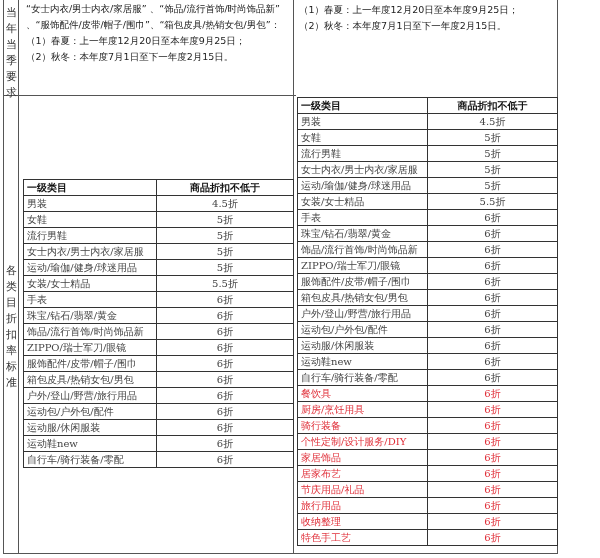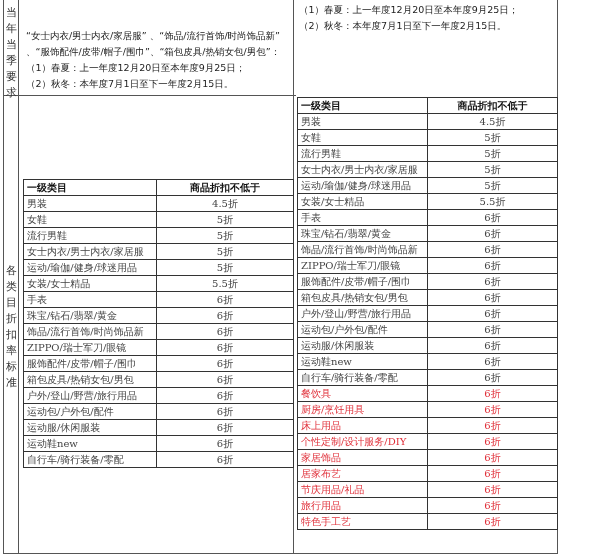--- a/index.html
+++ b/index.html
@@ -47,21 +47,21 @@
     <div>各</div>
     <div>类</div>
     <div>目</div>
     <div>折</div>
     <div>扣</div>
     <div>率</div>
     <div>标</div>
     <div>准</div>
   </div>
 
-  <div class="req" style="left:22px; top:29px; width:265px;">
+  <div class="req" style="left:22px; top:2px; width:265px;">
     <p>“女士内衣/男士内衣/家居服” 、“饰品/流行首饰/时尚饰品新” 、“服饰配件/皮带/帽子/围巾”、“箱包皮具/热销女包/男包”：</p>
     <p>（1）春夏：上一年度12月20日至本年度9月25日；</p>
     <p>（2）秋冬：本年度7月1日至下一年度2月15日。</p>
   </div>
 
   <div class="req" style="left:295px; top:3px; width:258px;">
     <p>（1）春夏：上一年度12月20日至本年度9月25日；</p>
     <p>（2）秋冬：本年度7月1日至下一年度2月15日。</p>
   </div>
 
@@ -226,41 +226,45 @@
         </tr>
         <tr class="red">
           <td>餐饮具</td>
           <td class="v">6折</td>
         </tr>
         <tr class="red">
           <td>厨房/烹饪用具</td>
           <td class="v">6折</td>
         </tr>
         <tr class="red">
-          <td>床上用品</td>
+          <td>骑行装备</td>
           <td class="v">6折</td>
         </tr>
         <tr class="red">
           <td>个性定制/设计服务/DIY</td>
           <td class="v">6折</td>
         </tr>
         <tr class="red">
           <td>家居饰品</td>
           <td class="v">6折</td>
         </tr>
         <tr class="red">
           <td>居家布艺</td>
           <td class="v">6折</td>
         </tr>
         <tr class="red">
           <td>节庆用品/礼品</td>
           <td class="v">6折</td>
         </tr>
         <tr class="red">
           <td>旅行用品</td>
+          <td class="v">6折</td>
+        </tr>
+        <tr class="red">
+          <td>收纳整理</td>
           <td class="v">6折</td>
         </tr>
         <tr class="red">
           <td>特色手工艺</td>
           <td class="v">6折</td>
         </tr>
       </tbody>
   </table>
 </div>
 

